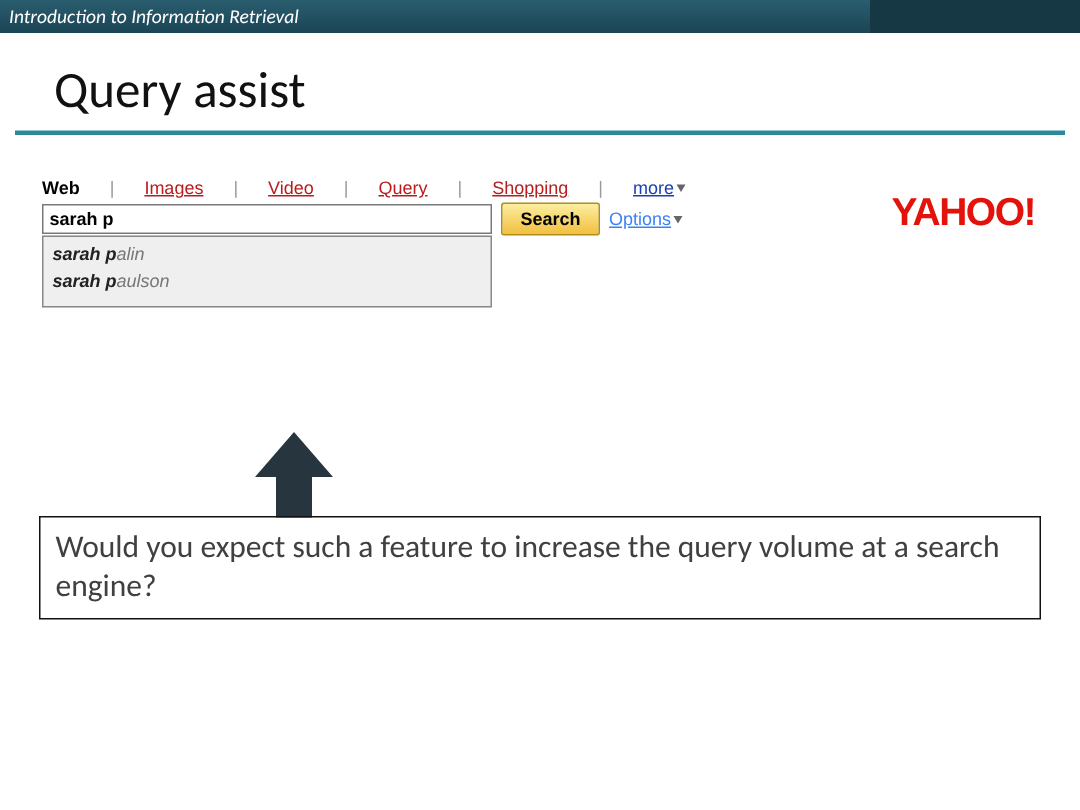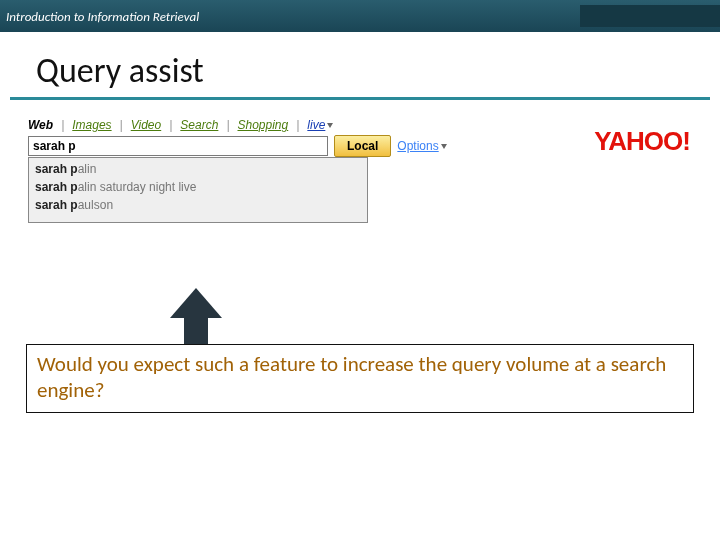--- a/index.html
+++ b/index.html
@@ -7,21 +7,21 @@
     margin: 0;
     width: 720px;
     height: 540px;
     background: #fff;
     font-family: Calibri, Arial, sans-serif;
     position: relative;
   }
   .header-bar {
     background: #1f4e5f;
     background: linear-gradient(#2a5d6e, #1a4555);
-    height: 32px;
+    height: 22px;
     display: flex;
     align-items: center;
   }
   .header-text {
     color: #fff;
     font-style: italic;
     font-size: 13px;
     padding-left: 6px;
   }
   .header-right {
@@ -44,30 +44,29 @@
   .search-ui {
     position: absolute;
     top: 118px;
     left: 28px;
     font-family: Arial, sans-serif;
     font-size: 12px;
   }
   .tabs {
     display: flex;
     align-items: flex-start;
-    gap: 8px;
+    gap: 20px;
     margin-bottom: 3px;
-    font-style: italic;
   }
   .tab-web {
     font-weight: bold;
     color: #000;
   }
   .tab-link {
-    color: #4d7c0f;
+    color: #b91c1c;
     text-decoration: underline;
     cursor: pointer;
   }
   .tab-sep { color: #999; }
   .tab-more { color:#1a3fb3; text-decoration: underline; cursor:pointer; }
   .tab-more-tri {
     display:inline-block;
     width:0;height:0;
     border-left:3px solid transparent;
     border-right:3px solid transparent;
@@ -101,23 +100,24 @@
   }
   .options-link {
     color: #3b82f6;
     text-decoration: underline;
     font-size: 12px;
     cursor: pointer;
   }
   .suggest-box {
     border: 1px solid #888;
     background: #efefef;
-    width: 340px;
+    width: 300px;
     margin-top: 0;
     padding: 2px 0 8px 0;
+    font-style: italic;
   }
   .suggest-item {
     padding: 2px 6px;
     font-size: 12px;
     color: #333;
     font-weight: bold;
     cursor: pointer;
   }
   .suggest-item .q { color:#222; }
   .suggest-item .rest { color:#777; font-weight: normal; }
@@ -151,21 +151,21 @@
   }
   .question-box {
     position: absolute;
     top: 344px;
     left: 26px;
     right: 26px;
     border: 1.5px solid #111;
     padding: 6px 10px 8px 10px;
     font-size: 21px;
     line-height: 1.25;
-    color: #a16207;
+    color: #404040;
   }
 </style>
 </head>
 <body>
 
 <div class="header-bar">
   <span class="header-text">Introduction to Information Retrieval</span>
   <div class="header-right"></div>
 </div>
 
@@ -173,34 +173,33 @@
 <div class="title-underline"></div>
 
 <div class="search-ui">
   <div class="tabs">
     <span class="tab-web">Web</span>
     <span class="tab-sep">|</span>
     <span class="tab-link">Images</span>
     <span class="tab-sep">|</span>
     <span class="tab-link">Video</span>
     <span class="tab-sep">|</span>
-    <span class="tab-link">Search</span>
+    <span class="tab-link">Query</span>
     <span class="tab-sep">|</span>
     <span class="tab-link">Shopping</span>
     <span class="tab-sep">|</span>
-    <span class="tab-more"><span>live</span><span class="tab-more-tri"></span></span>
+    <span class="tab-more"><span>more</span><span class="tab-more-tri"></span></span>
   </div>
   <div class="search-row">
     <input class="search-input" value="sarah p" style="">
-    <button class="search-btn">Local</button>
+    <button class="search-btn">Search</button>
     <span class="options-link"><span>Options</span><span class="tab-more-tri"></span></span>
   </div>
   <div class="suggest-box">
     <div class="suggest-item"><span class="rest"></span><span class="q">sarah p</span><span class="rest">alin</span></div>
-    <div class="suggest-item"><span class="rest"></span><span class="q">sarah p</span><span class="rest">alin saturday night live</span></div>
     <div class="suggest-item"><span class="rest"></span><span class="q">sarah p</span><span class="rest">aulson</span></div>
   </div>
 </div>
 
 <div class="yahoo-logo">
   <span>YAHOO</span><span class="yahoo-excl">!</span>
 </div>
 
 <div class="arrow-up"></div>
 <div class="arrow-stem"></div>

